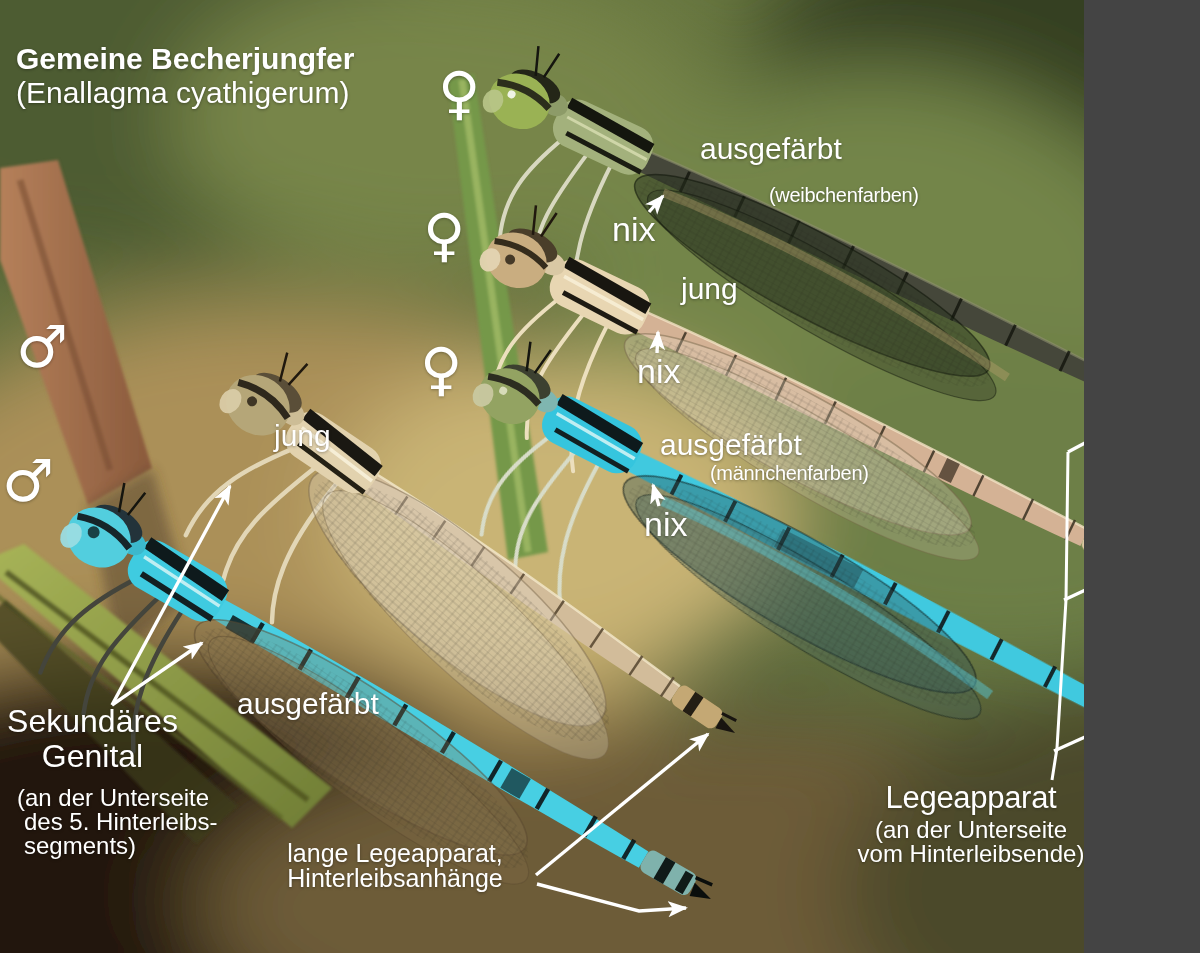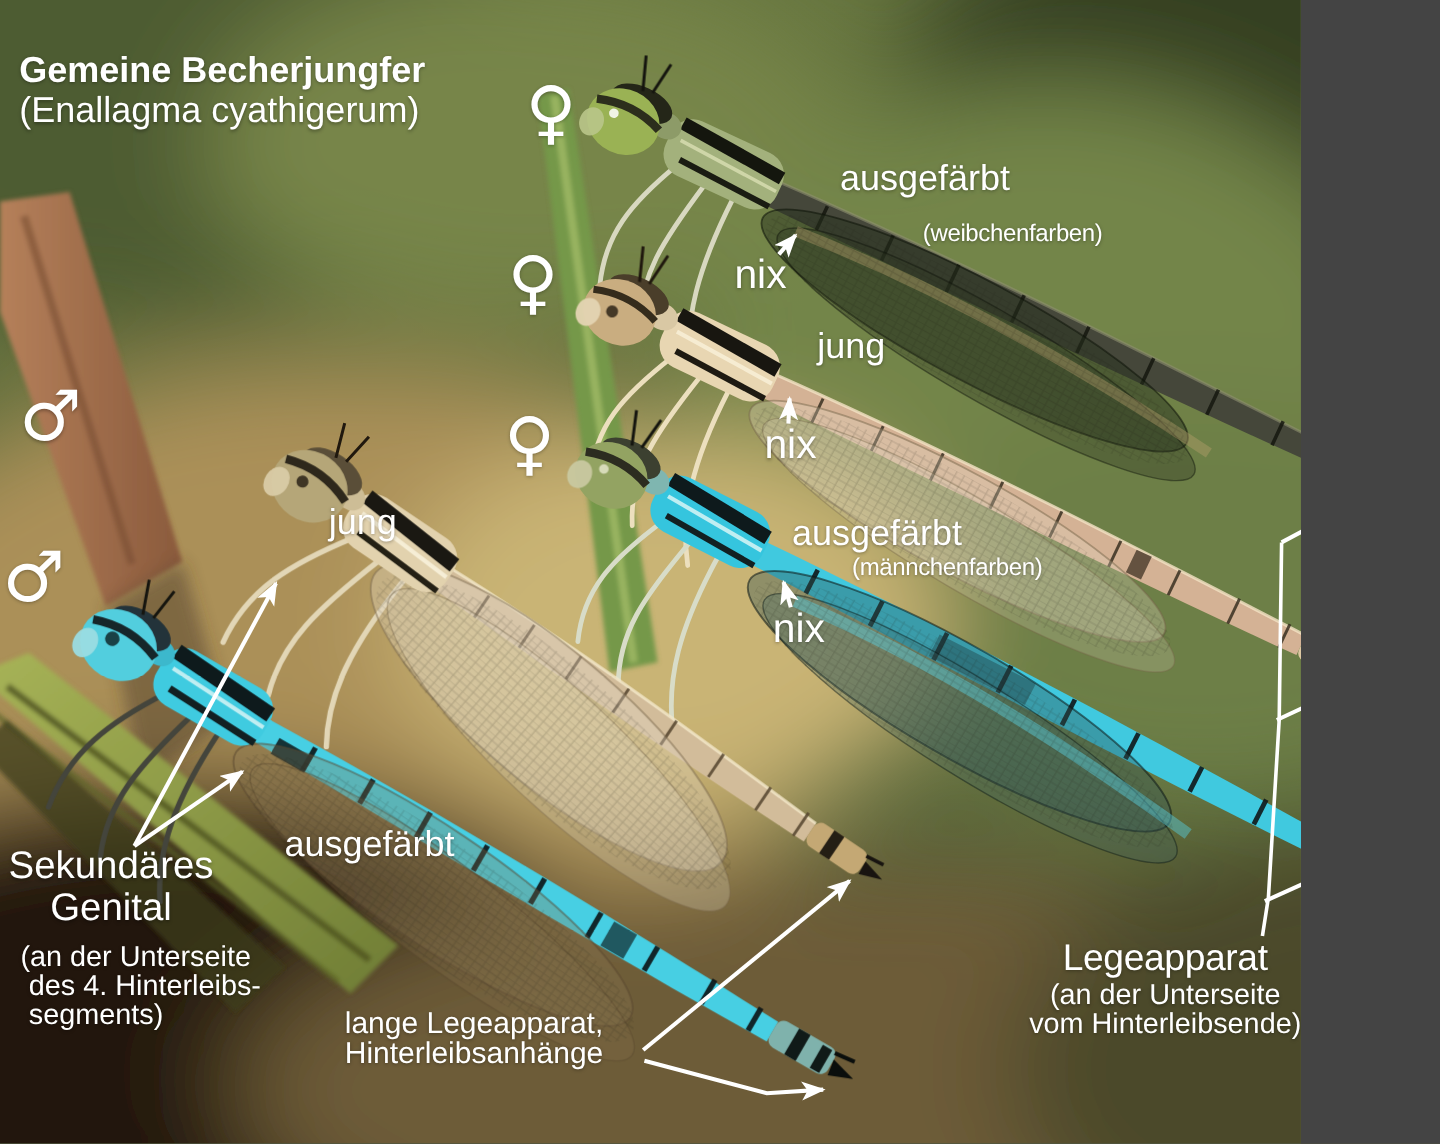--- a/index.html
+++ b/index.html
@@ -343,21 +343,21 @@
 <div class="lbl t30" style="left:274px;top:419px;">jung</div>
 
 <div class="lbl t30" style="left:237px;top:687px;">ausgefärbt</div>
 
 <div class="lbl t32 center" style="left:0px;top:704px;width:185px;">
   <span class="title-line">Sekundäres</span>
   <span class="title-line">Genital</span>
 </div>
 <div class="lbl t24" style="left:17px;top:786px;">
   <span class="title-line">(an der Unterseite</span>
-  <span class="title-line ind">des 4. Hinterleibs-</span>
+  <span class="title-line ind">des 5. Hinterleibs-</span>
   <span class="title-line ind">segments)</span>
 </div>
 
 <div class="lbl t25 center" style="left:245px;top:841px;width:300px;">
   <span class="title-line">lange Legeapparat,</span>
   <span class="title-line">Hinterleibsanhänge</span>
 </div>
 
 <div class="lbl center" style="left:846px;top:781px;width:250px;">
   <span class="title-line t31" style="margin-bottom:2px;">Legeapparat</span>

